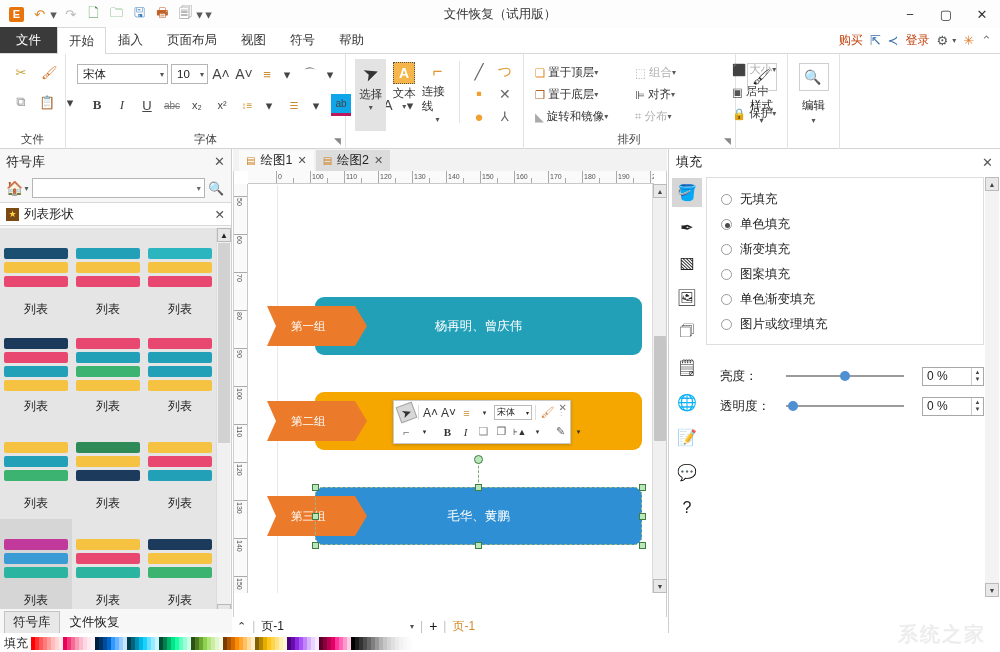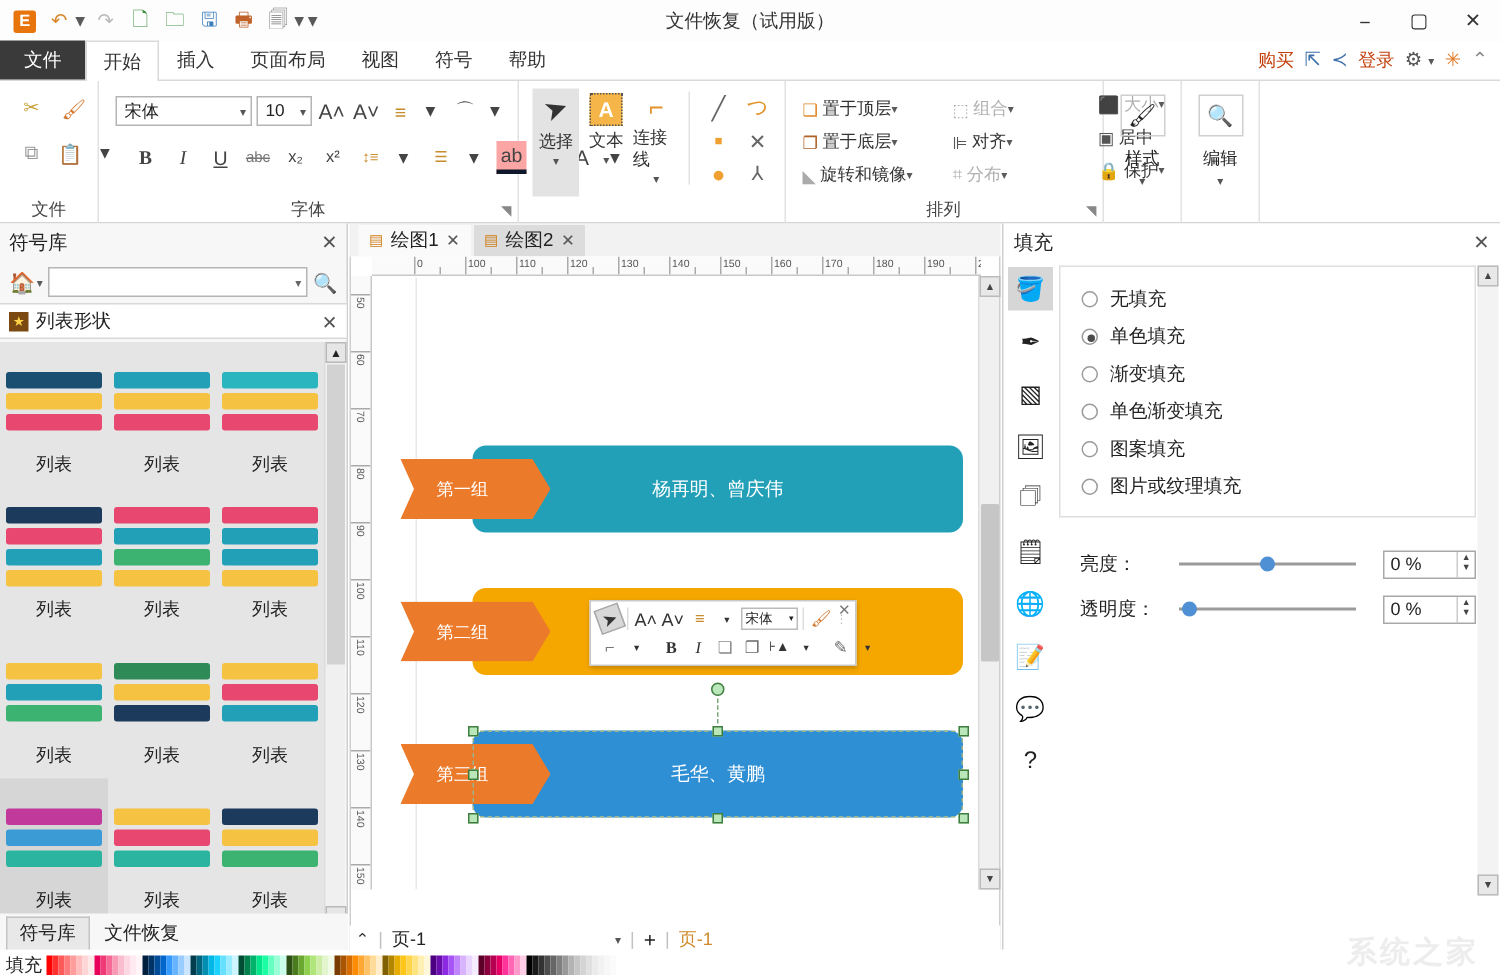--- a/index.html
+++ b/index.html
@@ -428,21 +428,21 @@
         <div class="btn-s" style="font-weight:bold;font-family:'Liberation Serif',serif">B</div>
         <div class="btn-s" style="font-style:italic;font-family:'Liberation Serif',serif">I</div>
         <div class="btn-s" style="text-decoration:underline">U</div>
         <div class="btn-s" style="font-size:10px;text-decoration:line-through;color:#777">abc</div>
         <div class="btn-s" style="font-size:11px">x₂</div>
         <div class="btn-s" style="font-size:11px">x²</div>
         <div class="btn-s" style="font-size:10px;color:#c98c2e">↕≡</div>
         <div class="btn-s arw">▾</div>
         <div class="btn-s" style="font-size:10px;color:#c98c2e">☰</div>
         <div class="btn-s arw">▾</div>
-        <div class="btn-s" style="font-size:13px;background:#fca5a5;border-bottom:3px solid #0f172a">ab</div>
+        <div class="btn-s" style="font-size:10px;background:#0ea5e9;border-bottom:3px solid #be185d">ab</div>
         <div class="btn-s arw">▾</div>
         <div class="btn-s" style="font-size:14px">A</div>
         <div class="btn-s arw">▾</div>
       </div>
       <div class="glabel">字体</div>
       <div class="dlg">◥</div>
     </div>
 
     <div class="rgroup" style="width:178px">
       <div class="grow" style="margin:2px 0 0 4px; gap:2px; align-items:flex-start">
@@ -885,25 +885,25 @@
           <div class="rdrow">
             <span class="rd on"></span>
             <span>单色填充</span>
           </div>
           <div class="rdrow">
             <span class="rd"></span>
             <span>渐变填充</span>
           </div>
           <div class="rdrow">
             <span class="rd"></span>
-            <span>单色渐变填充</span>
+            <span>图案填充</span>
           </div>
           <div class="rdrow">
             <span class="rd"></span>
-            <span>图案填充</span>
+            <span>单色渐变填充</span>
           </div>
           <div class="rdrow">
             <span class="rd"></span>
             <span>图片或纹理填充</span>
           </div>
         </div>
 
       <div class="propsec">
         <div class="prow">
           <span class="plabel">亮度：</span>

